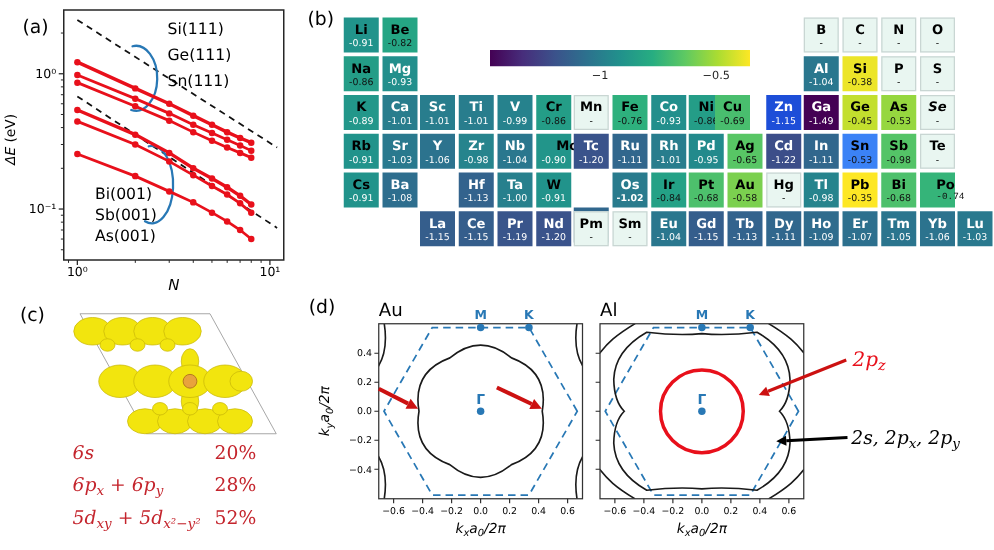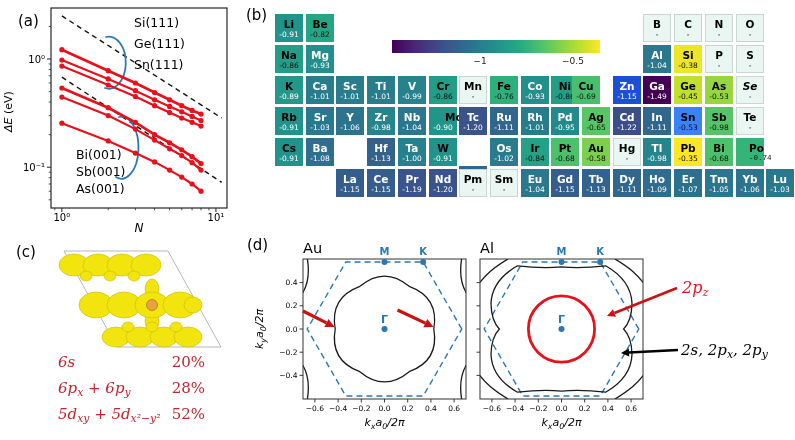--- a/index.html
+++ b/index.html
@@ -341,21 +341,21 @@
         <div class="ecell" style="left: 189px; top: 138px; background: rgb(33, 147, 139);">
           <span class="sym" style="color: rgb(0, 0, 0);">W</span>
           <span class="val" style="color: rgb(255, 255, 255);">-0.91</span>
         </div>
         <div class="ecell" style="left: 219px; top: 138px; background: rgb(49, 103, 141); margin-top: 28px;">
           <span class="sym" style="color: rgb(255, 255, 255);">Re</span>
           <span class="val" style="color: rgb(255, 255, 255);">-1.11</span>
         </div>
         <div class="ecell" style="left: 250px; top: 138px; background: rgb(41, 123, 141);">
           <span class="sym" style="color: rgb(255, 255, 255);">Os</span>
-          <span class="val" style="color: rgb(255, 255, 255);">-1.02</span>
+          <span class="val" style="color: rgb(255, 255, 255); font-weight: bold;">-1.02</span>
         </div>
         <div class="ecell" style="left: 281px; top: 138px; background: rgb(36, 161, 134);">
           <span class="sym" style="color: rgb(0, 0, 0);">Ir</span>
           <span class="val" style="color: rgb(17, 17, 17);">-0.84</span>
         </div>
         <div class="ecell" style="left: 311px; top: 138px; background: rgb(77, 192, 108);">
           <span class="sym" style="color: rgb(0, 0, 0);">Pt</span>
           <span class="val" style="color: rgb(17, 17, 17);">-0.68</span>
         </div>
         <div class="ecell" style="left: 342px; top: 138px; background: rgb(123, 208, 79);">

